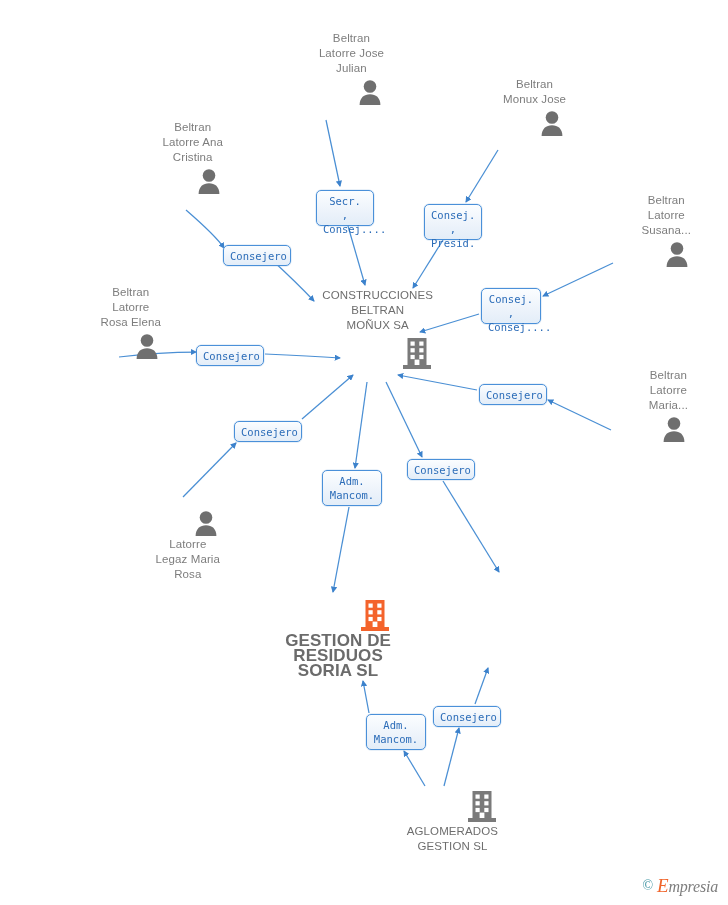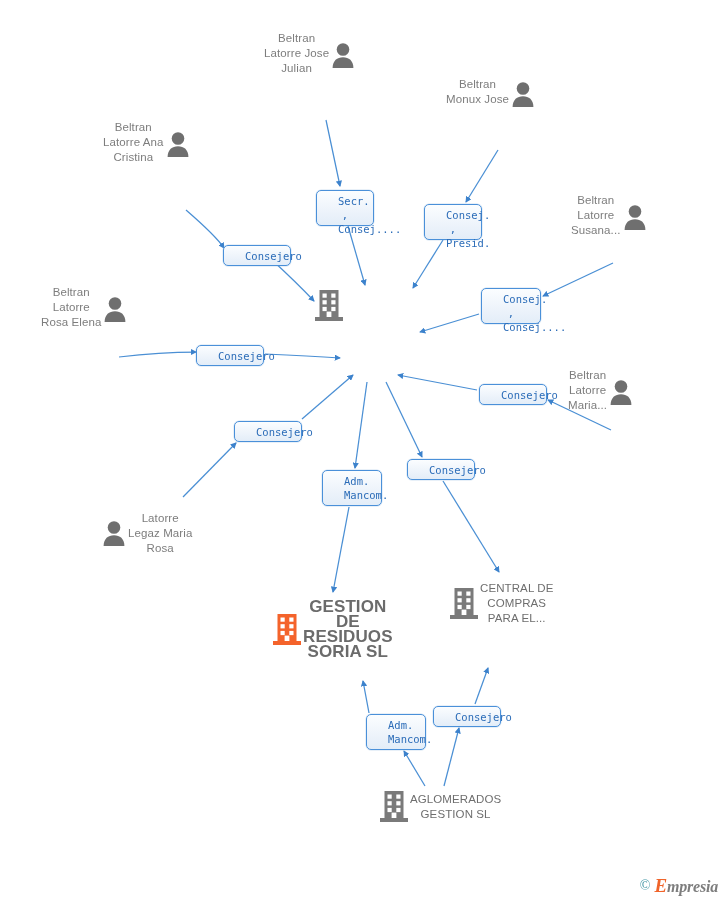--- a/index.html
+++ b/index.html
@@ -21,22 +21,22 @@
     position: absolute;
     left: 0;
     top: 0;
     width: 728px;
     height: 905px;
     pointer-events: none;
   }
   .node {
     position: absolute;
     display: flex;
-    flex-direction: row;
-    align-items: center;
+    flex-direction: column;
+    align-items: flex-end;
     width: 120px;
     margin-left: -60px;
     text-align: center;
   }
   .node-label {
     font-size: 11.5px;
     line-height: 15px;
     color: #7d7d7d;
     letter-spacing: 0.1px;
     white-space: pre-line;
@@ -72,21 +72,21 @@
     position: absolute;
     box-sizing: border-box;
     border: 1.4px solid #4a90d9;
     border-radius: 5px;
     background: linear-gradient(to bottom, #fbfdff 0%, #eef4fb 55%, #e3edf8 100%);
     color: #2b6cb8;
     font-size: 10.5px;
     font-family: "DejaVu Sans Mono", monospace;
     line-height: 14px;
     text-align: center;
-    padding: 3px 21px;
+    padding: 3px 6px;
     white-space: pre-line;
     box-shadow: 0 0 0 0.5px rgba(120,170,215,0.35);
   }
   .watermark {
     position: absolute;
     right: 10px;
     bottom: 8px;
     display: flex;
     align-items: center;
     gap: 4px;
@@ -96,21 +96,20 @@
     color: #4a9aa8;
     font-size: 14px;
     font-family: "Liberation Serif", serif;
   }
   .wm-text {
     color: #7d7d7d;
     font-family: "Liberation Serif", serif;
     font-style: italic;
     font-size: 16px;
     letter-spacing: -0.2px;
-    font-weight: bold;
   }
   .wm-text .wm-e {
     color: #f0642a;
     font-size: 19px;
   }
 </style>
 </head>
 <body>
 
 <div id="graph-canvas">
@@ -236,20 +235,23 @@
 Rosa</div>
     <span class="icon-wrap">
       <svg width="28" height="26" viewBox="0 0 28 26" xmlns="http://www.w3.org/2000/svg">
         <circle cx="14" cy="7.5" r="6.3" fill="#6f6f6f"></circle>
         <path d="M3.6 26 C3.6 18.6 8.2 15.2 14 15.2 C19.8 15.2 24.4 18.6 24.4 26 Z" fill="#6f6f6f"></path>
       </svg>
     </span>
   </div>
 
   <div class="node label-above" style="left:373px; top:288px;">
+    <div class="node-label company">CONSTRUCCIONES
+BELTRAN
+MOÑUX SA</div>
     <span class="icon-wrap">
       <svg width="32" height="34" viewBox="0 0 32 34" xmlns="http://www.w3.org/2000/svg">
         <rect x="6.5" y="2" width="19" height="27" fill="#7a7a7a"></rect>
         <rect x="2" y="29" width="28" height="4" fill="#7a7a7a"></rect>
         <rect x="9.5" y="5.5" width="4.2" height="4.2" fill="#ffffff"></rect>
         <rect x="18.3" y="5.5" width="4.2" height="4.2" fill="#ffffff"></rect>
         <rect x="9.5" y="12.2" width="4.2" height="4.2" fill="#ffffff"></rect>
         <rect x="18.3" y="12.2" width="4.2" height="4.2" fill="#ffffff"></rect>
         <rect x="9.5" y="18.9" width="4.2" height="4.2" fill="#ffffff"></rect>
         <rect x="18.3" y="18.9" width="4.2" height="4.2" fill="#ffffff"></rect>
@@ -270,57 +272,39 @@
         <rect x="18.3" y="5.5" width="4.2" height="4.2" fill="#ffffff"></rect>
         <rect x="9.5" y="12.2" width="4.2" height="4.2" fill="#ffffff"></rect>
         <rect x="18.3" y="12.2" width="4.2" height="4.2" fill="#ffffff"></rect>
         <rect x="9.5" y="18.9" width="4.2" height="4.2" fill="#ffffff"></rect>
         <rect x="18.3" y="18.9" width="4.2" height="4.2" fill="#ffffff"></rect>
         <rect x="13.6" y="23.6" width="4.8" height="5.4" fill="#ffffff"></rect>
       </svg>
     </span>
   </div>
 
-  <div class="node label-below" style="left:508px; top:580px;">
-    <div class="node-label company">CENTRAL DE
-COMPRAS
-PARA EL...</div>
+
+  <div class="node label-below" style="left:438px; top:789px;">
+    <div class="node-label company">AGLOMERADOS
+GESTION SL</div>
     <span class="icon-wrap">
       <svg width="32" height="34" viewBox="0 0 32 34" xmlns="http://www.w3.org/2000/svg">
         <rect x="6.5" y="2" width="19" height="27" fill="#7a7a7a"></rect>
         <rect x="2" y="29" width="28" height="4" fill="#7a7a7a"></rect>
         <rect x="9.5" y="5.5" width="4.2" height="4.2" fill="#ffffff"></rect>
         <rect x="18.3" y="5.5" width="4.2" height="4.2" fill="#ffffff"></rect>
         <rect x="9.5" y="12.2" width="4.2" height="4.2" fill="#ffffff"></rect>
         <rect x="18.3" y="12.2" width="4.2" height="4.2" fill="#ffffff"></rect>
         <rect x="9.5" y="18.9" width="4.2" height="4.2" fill="#ffffff"></rect>
         <rect x="18.3" y="18.9" width="4.2" height="4.2" fill="#ffffff"></rect>
         <rect x="13.6" y="23.6" width="4.8" height="5.4" fill="#ffffff"></rect>
       </svg>
     </span>
   </div>
 
-  <div class="node label-below" style="left:438px; top:789px;">
-    <div class="node-label company">AGLOMERADOS
-GESTION SL</div>
-    <span class="icon-wrap">
-      <svg width="32" height="34" viewBox="0 0 32 34" xmlns="http://www.w3.org/2000/svg">
-        <rect x="6.5" y="2" width="19" height="27" fill="#7a7a7a"></rect>
-        <rect x="2" y="29" width="28" height="4" fill="#7a7a7a"></rect>
-        <rect x="9.5" y="5.5" width="4.2" height="4.2" fill="#ffffff"></rect>
-        <rect x="18.3" y="5.5" width="4.2" height="4.2" fill="#ffffff"></rect>
-        <rect x="9.5" y="12.2" width="4.2" height="4.2" fill="#ffffff"></rect>
-        <rect x="18.3" y="12.2" width="4.2" height="4.2" fill="#ffffff"></rect>
-        <rect x="9.5" y="18.9" width="4.2" height="4.2" fill="#ffffff"></rect>
-        <rect x="18.3" y="18.9" width="4.2" height="4.2" fill="#ffffff"></rect>
-        <rect x="13.6" y="23.6" width="4.8" height="5.4" fill="#ffffff"></rect>
-      </svg>
-    </span>
-  </div>
-
   <div class="edge-label" style="left:316px; top:190px; width:58px; height:36px;">Secr. ,
 Consej....</div>
 
   <div class="edge-label" style="left:424px; top:204px; width:58px; height:36px;">Consej. ,
 Presid.</div>
 
   <div class="edge-label" style="left:223px; top:245px; width:68px; height:21px;">Consejero</div>
 
   <div class="edge-label" style="left:481px; top:288px; width:60px; height:36px;">Consej. ,
 Consej....</div>

